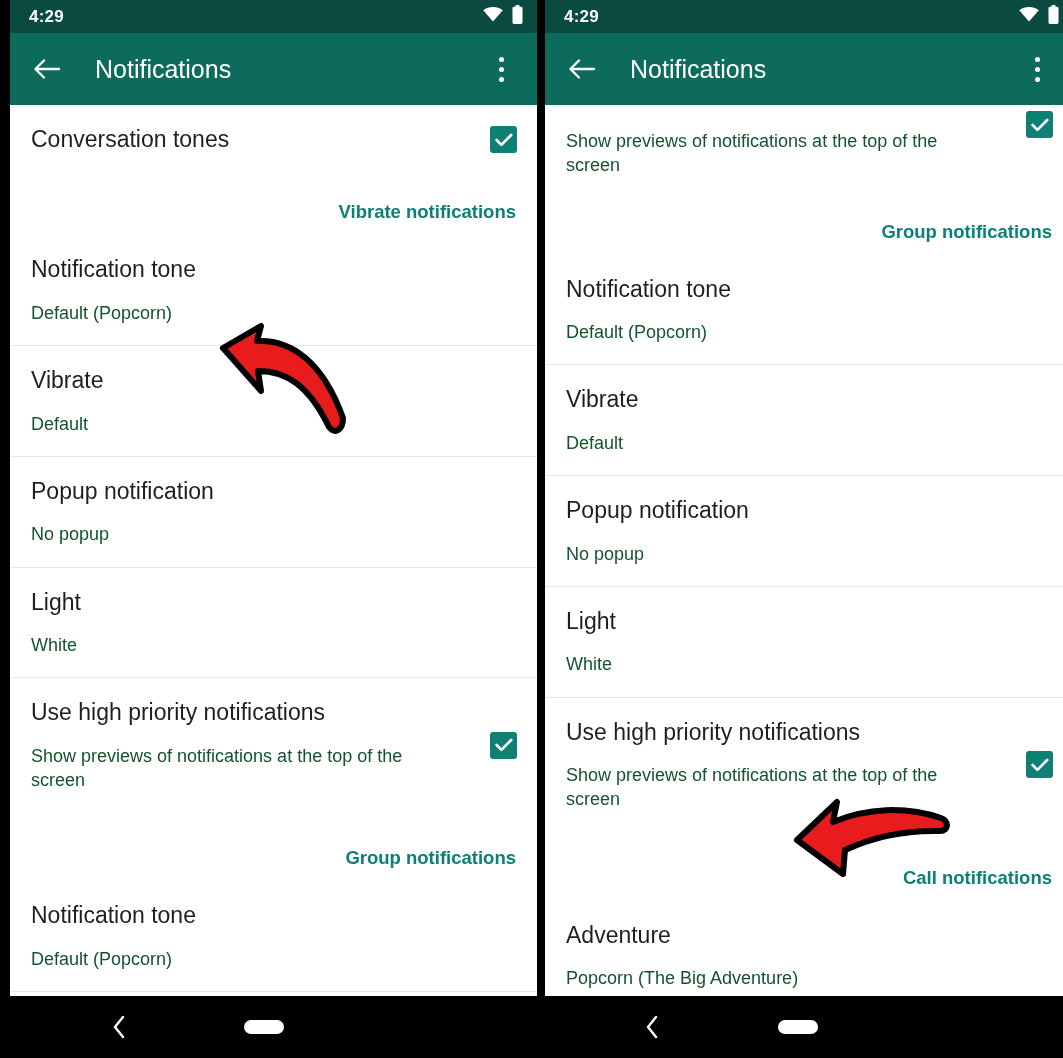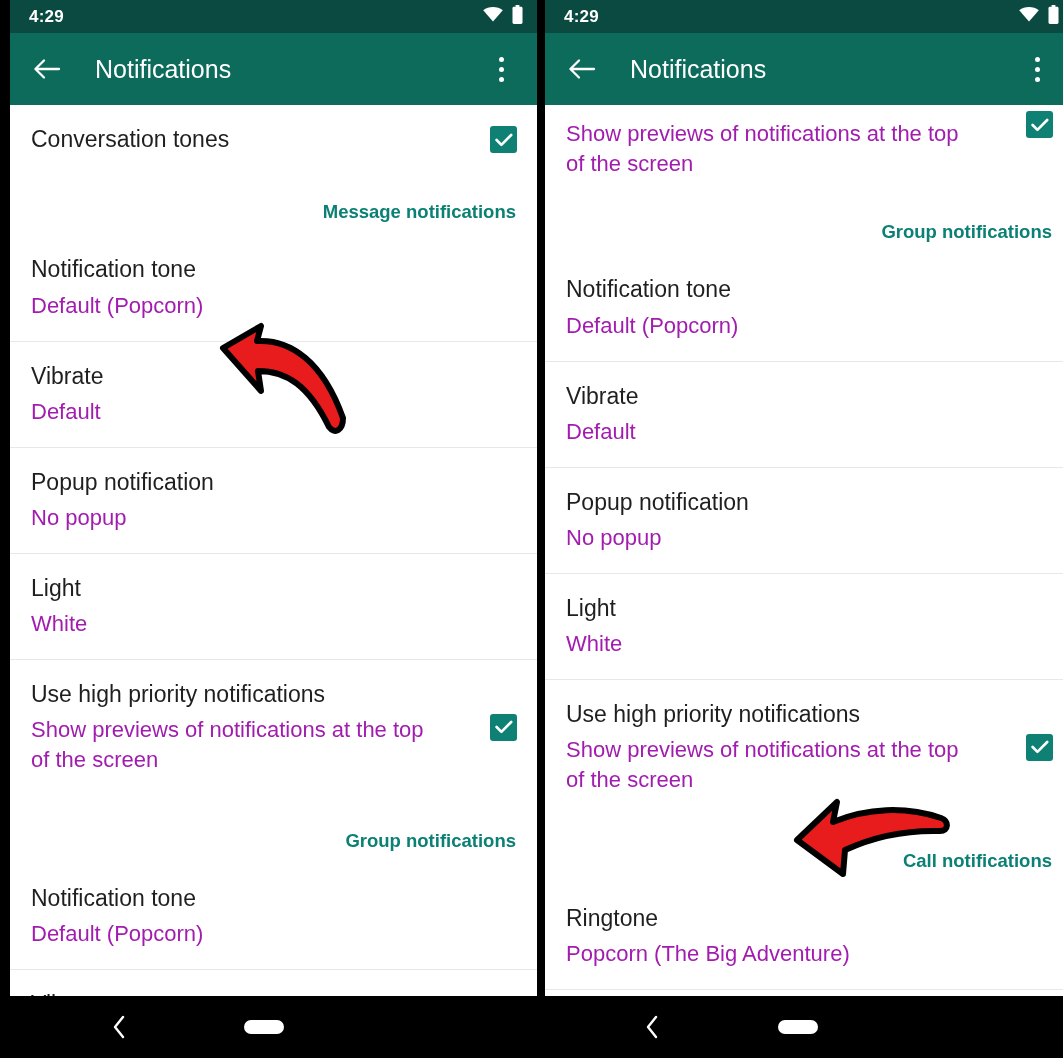--- a/index.html
+++ b/index.html
@@ -124,24 +124,24 @@
     background: #ffffff;
   }
   .row.divided { border-top: 1px solid #e8e8e8; }
   .row-texts { flex: 1 1 auto; min-width: 0; }
   .row-title {
     font-size: 23px;
     color: #1f1f1f;
     line-height: 1.28;
   }
   .row-sub {
-    font-size: 22px;
-    color: #a21caf;
+    font-size: 18px;
+    color: #14532d;
     line-height: 1.35;
-    margin-top: 6px;
+    margin-top: 16px;
     max-width: 395px;
   }
   .row-check {
     flex: 0 0 auto;
     margin-left: 14px;
     align-self: center;
   }
   .checkbox {
     width: 27px;
     height: 27px;
@@ -275,21 +275,21 @@
           </div>
           <div class="row-check">
             <span class="checkbox">
               <svg width="18" height="14" viewBox="0 0 18 14">
                   <path d="M1.6 7 L6.4 11.8 L16.2 2" stroke="#ffffff" stroke-width="2.6" fill="none" stroke-linecap="round" stroke-linejoin="round"></path>
                 </svg>
             </span>
           </div>
         </div>
 
-        <div class="section-header">Message notifications</div>
+        <div class="section-header">Vibrate notifications</div>
 
         <div class="row">
           <div class="row-texts">
             <div class="row-title">Notification tone</div>
             <div class="row-sub">Default (Popcorn)</div>
           </div>
         </div>
 
         <div class="row divided">
           <div class="row-texts">
@@ -442,21 +442,21 @@
                   <path d="M1.6 7 L6.4 11.8 L16.2 2" stroke="#ffffff" stroke-width="2.6" fill="none" stroke-linecap="round" stroke-linejoin="round"></path>
                 </svg>
             </span>
           </div>
         </div>
 
         <div class="section-header spaced">Call notifications</div>
 
         <div class="row">
           <div class="row-texts">
-            <div class="row-title">Ringtone</div>
+            <div class="row-title">Adventure</div>
             <div class="row-sub">Popcorn (The Big Adventure)</div>
           </div>
         </div>
 
         <div class="row divided">
           <div class="row-texts">
             <div class="row-title">Vibrate</div>
             <div class="row-sub">Default</div>
           </div>
         </div>

